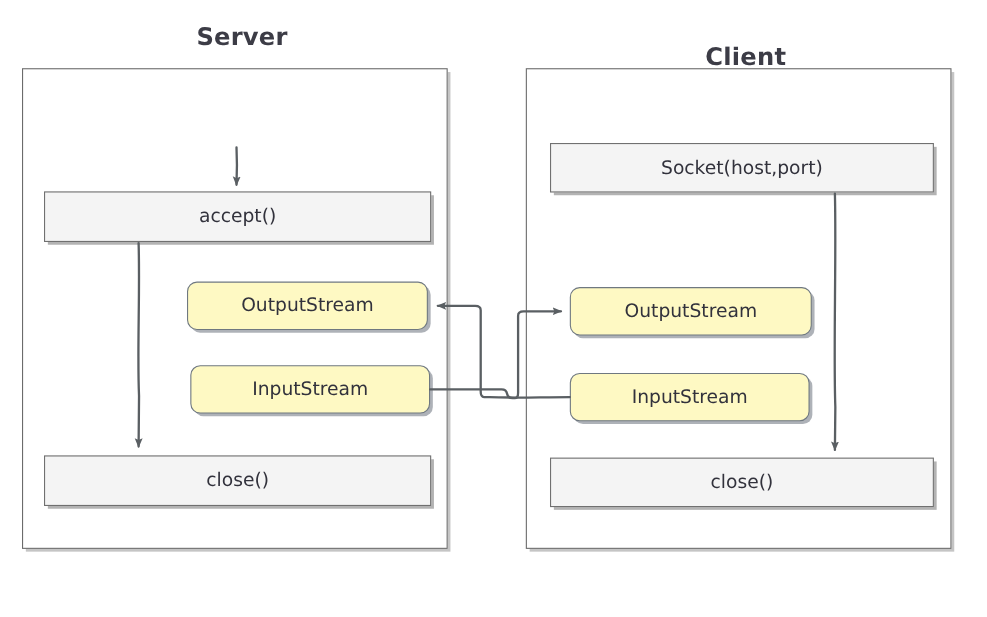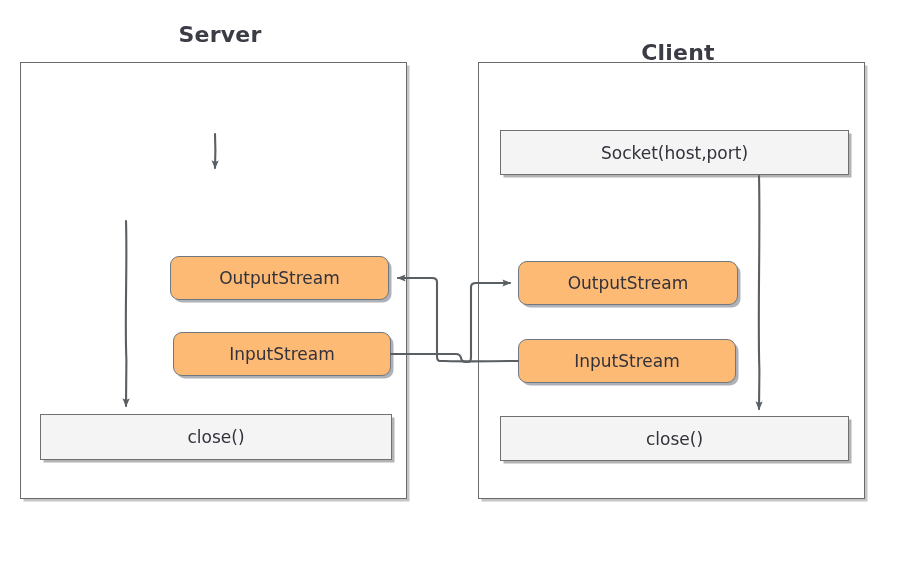--- a/index.html
+++ b/index.html
@@ -44,21 +44,21 @@
     font-size: 17px;
     color: #32323c;
     white-space: nowrap;
   }
   .node.plain {
     background: #f4f4f4;
     border: 1.4px solid #707070;
     box-shadow: 3px 3px 0 -0.5px rgba(160,160,160,0.8);
   }
   .node.stream {
-    background: #fdba74;
+    background: #fef9c3;
     border: 1.4px solid #6f7880;
     border-radius: 9px;
     box-shadow: 3px 3px 0 -0.5px rgba(160,165,172,0.85);
     text-align: center;
   }
   svg.overlay {
     position: absolute;
     left: 0;
     top: 0;
     width: 897px;
@@ -80,20 +80,21 @@
 
   <div class="panel-title" style="left:150px; top:22px; width:140px;">Server</div>
 
   <div class="panel-title" style="left:608px; top:40px; width:140px;">Client</div>
 
   <div class="container-box" style="left:20px; top:62px; width:387px; height:437px;"></div>
 
   <div class="container-box" style="left:478px; top:62px; width:387px; height:437px;"></div>
 
 
+  <div class="node plain" style="left:40px; top:174px; width:352px; height:46px;">accept()</div>
 
   <div class="node stream" style="left:170px; top:256px; width:219px; height:44px;">OutputStream</div>
 
   <div class="node stream" style="left:173px; top:332px; width:218px; height:44px;">InputStream</div>
 
   <div class="node plain" style="left:40px; top:414px; width:352px; height:46px;">close()</div>
 
   <div class="node plain" style="left:500px; top:130px; width:349px; height:45px;">Socket(host,port)</div>
 
   <div class="node stream" style="left:518px; top:261px; width:220px; height:44px;">OutputStream</div>

